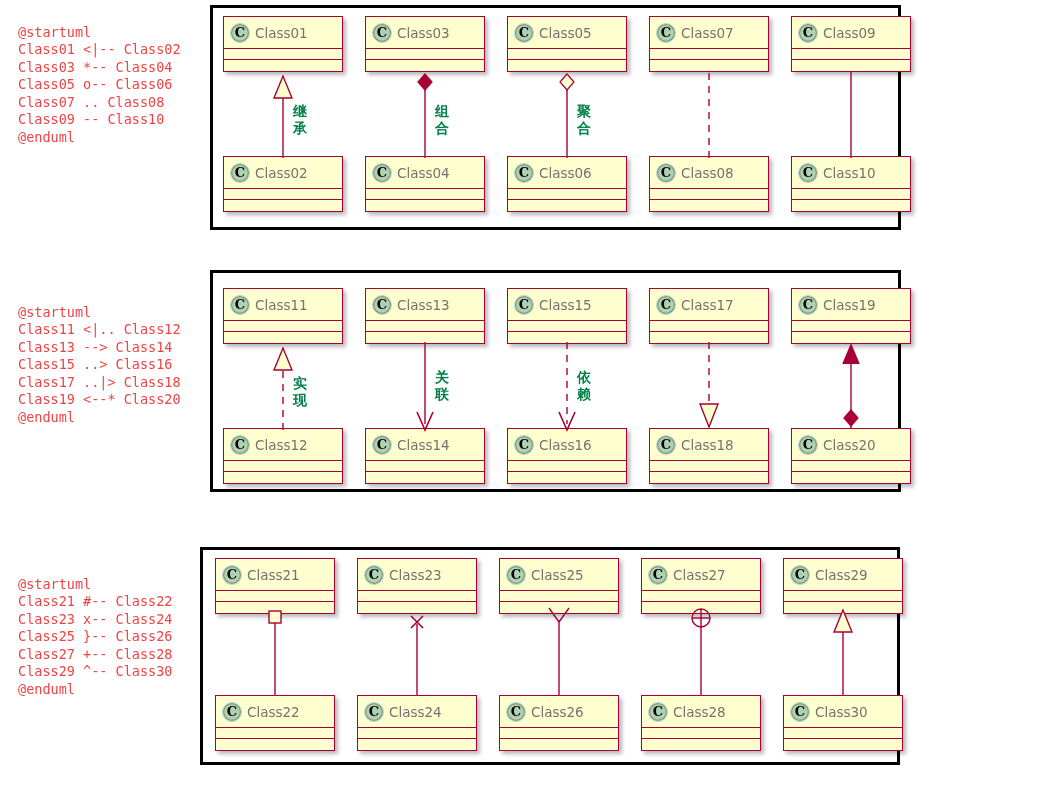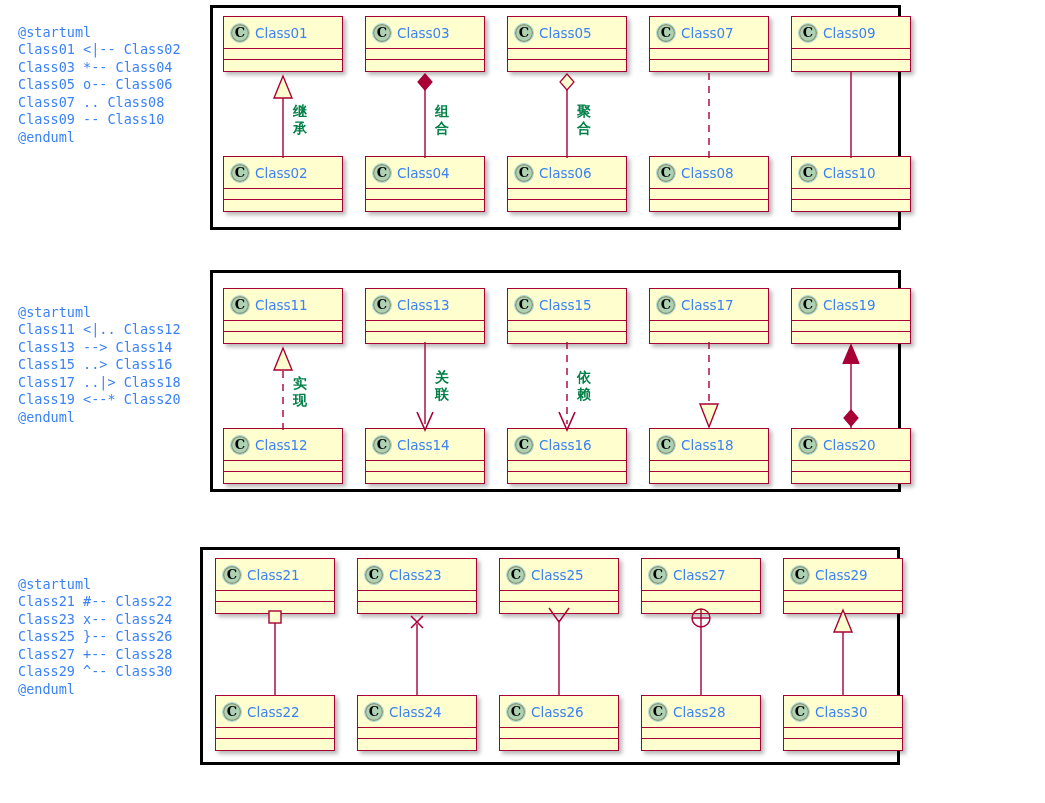--- a/index.html
+++ b/index.html
@@ -1,35 +1,35 @@
 <!DOCTYPE html>
 <html><head>
 <meta charset="utf-8">
 <style>
   html,body{margin:0;padding:0;background:#ffffff;}
   body{width:1045px;height:803px;position:relative;font-family:"DejaVu Sans",sans-serif;overflow:hidden;}
 
   .code-block{position:absolute;font-family:"DejaVu Sans Mono","Liberation Mono",monospace;
-              font-size:13.5px;line-height:17.6px;color:#3b82f6;white-space:pre;letter-spacing:0px;}
+              font-size:13.5px;line-height:17.6px;color:#ef4444;white-space:pre;letter-spacing:0px;}
 
   .frame{position:absolute;border:3px solid #000000;background:#ffffff;box-sizing:border-box;}
 
   .cls{position:absolute;width:120px;box-sizing:border-box;
        background:#FEFECE;border:1.5px solid #A80036;
        box-shadow:3px 3px 4px rgba(0,0,0,0.28);}
   .cls .hdr{height:32px;display:flex;align-items:center;padding-left:6px;
             border-bottom:1.5px solid #A80036;box-sizing:border-box;}
   .cls .cmp{height:11px;border-bottom:1.5px solid #A80036;box-sizing:border-box;}
   .cls .cmp.last{border-bottom:none;}
   .cicon{width:20px;height:20px;border-radius:50%;background:#ADD1B2;
          border:1.2px solid #A9DCDF;box-shadow:0 0 0 1.2px #8f8f6a inset;
          display:flex;align-items:center;justify-content:center;
          font-family:"DejaVu Serif","Liberation Serif",serif;font-weight:bold;font-size:13px;color:#000;
          flex:0 0 auto;box-sizing:border-box;}
-  .cname{margin-left:5px;font-size:13.5px;color:#3b82f6;font-family:"DejaVu Sans",sans-serif;}
+  .cname{margin-left:5px;font-size:13.5px;color:#737373;font-family:"DejaVu Sans",sans-serif;}
 
   .conn{position:absolute;}
   .lbl{position:absolute;color:#038048;font-weight:bold;font-size:14px;
        font-family:"DejaVu Sans",sans-serif;line-height:17px;text-align:center;width:18px;}
 
   svg{overflow:visible;}
 </style>
 </head>
 <body>
 

